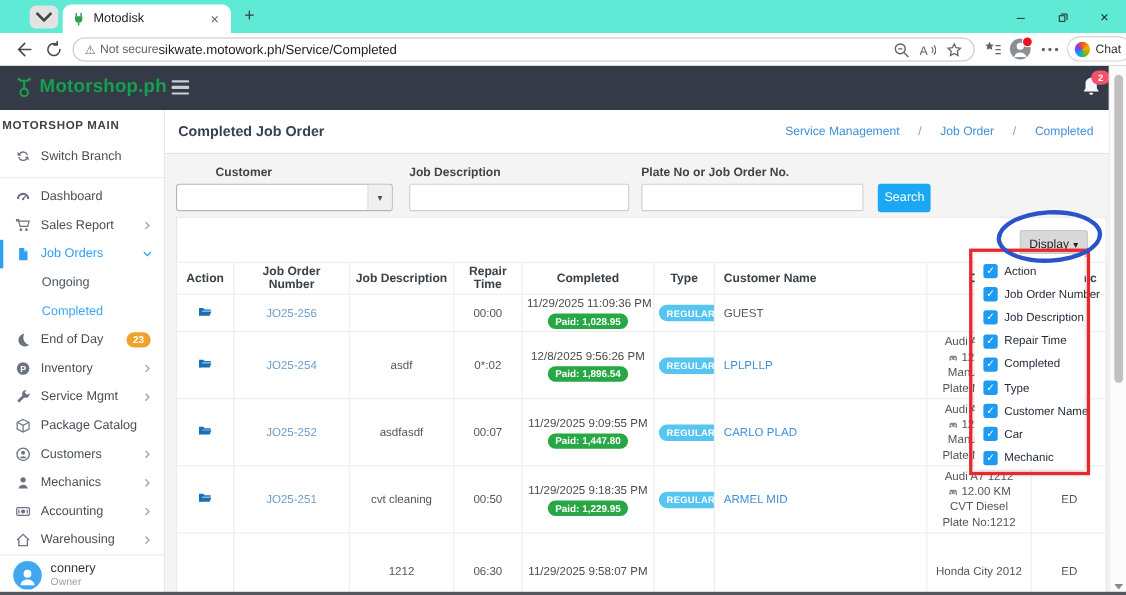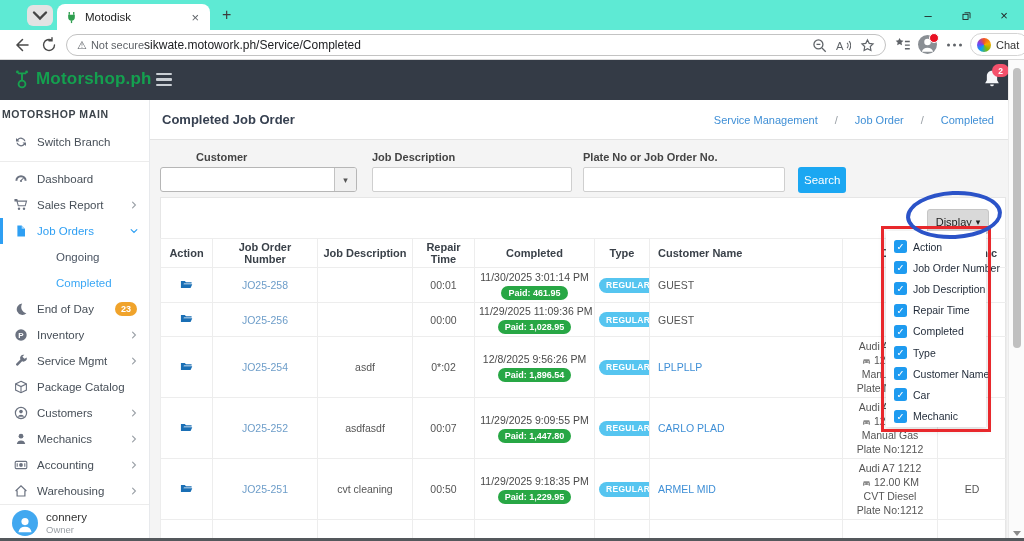--- a/index.html
+++ b/index.html
@@ -45,21 +45,21 @@
     display:flex;flex-direction:column;}
   .sb-section{height:28px;display:flex;align-items:center;padding-left:2px;font-size:10.5px;font-weight:bold;color:#3c434a;letter-spacing:.6px;}
   .sb-item{height:26px;display:flex;align-items:center;padding:0 10px 0 14px;color:#474f58;font-size:11.5px;position:relative;box-sizing:border-box;}
   .sb-item.tall{height:30px;}
   .sb-item .ic{width:14px;height:14px;color:#6b7280;margin-right:9px;flex:none;}
   .sb-item .lbl{flex:1;white-space:nowrap;}
   .sb-item .chev{width:10px;height:10px;color:#9aa0a6;flex:none;}
   .sb-item.active{color:var(--accent-blue);}
   .sb-item.active .ic,.sb-item.active .chev{color:var(--accent-blue);}
   .sb-item.active::before{content:"";position:absolute;left:0;top:0;bottom:0;width:3px;background:var(--accent-blue);}
-  .sb-sub{height:26px;display:flex;align-items:center;padding-left:56px;font-size:11.5px;color:#4b5563;}
+  .sb-sub{height:26px;display:flex;align-items:center;padding-left:38px;font-size:11.5px;color:#4b5563;}
   .sb-sub.active{color:#3aa7f5;}
   .sb-badge{background:var(--badge-orange);color:#fff;font-size:9px;font-weight:bold;border-radius:8px;padding:2px 6px;margin-right:2px;}
   .sb-divider{height:1px;background:#ececec;margin:4px 0;}
   .sb-footer{margin-top:auto;border-top:1px solid #ececec;height:38px;display:flex;align-items:center;padding:0 12px;gap:8px;box-sizing:border-box;}
   .sb-avatar{width:26px;height:26px;border-radius:50%;background:#41a8f0;position:relative;overflow:hidden;flex:none;}
   .sb-avatar svg{position:absolute;left:3px;top:4px;width:20px;height:22px;}
   .sb-uname{font-size:11.5px;color:#333;line-height:13px;}
   .sb-urole{font-size:9.5px;color:#9aa0a6;line-height:11px;}
   
   .main{position:absolute;left:150px;top:100px;width:858px;height:441px;background:#f4f4f4;}
@@ -440,34 +440,20 @@
               <th>Job Description</th>
               <th>Repair Time</th>
               <th>Completed</th>
               <th>Type</th>
               <th class="left">Customer Name</th>
               <th>Car</th>
               <th>Mechanic</th>
             </tr>
           </thead>
         <tbody id="tbody">
-            <tr style="height: 35px;">
-              <td><span class="folder"><svg viewBox="0 0 14 14">
-                    <path d="M1 3.2h4.1l1.4 1.4h6V6H4.2L2.5 10.8H1z" fill="currentColor"></path>
-                    <path d="M2.9 6.7h10.3l-1.8 4.1H1.4z" fill="currentColor"></path>
-                  </svg></span></td>
-              <td><a class="jo-link" href="#">JO25-258</a></td>
-              <td></td>
-              <td>00:01</td>
-              <td><div class="dt">11/30/2025 3:01:14 PM</div><span class="paid">Paid: 461.95</span></td>
-              <td><span class="typ">REGULAR</span></td>
-              <td class="left">GUEST</td>
-              <td></td>
-              <td></td>
-            </tr>
             <tr style="height: 32px;">
               <td><span class="folder"><svg viewBox="0 0 14 14">
                     <path d="M1 3.2h4.1l1.4 1.4h6V6H4.2L2.5 10.8H1z" fill="currentColor"></path>
                     <path d="M2.9 6.7h10.3l-1.8 4.1H1.4z" fill="currentColor"></path>
                   </svg></span></td>
               <td><a class="jo-link" href="#">JO25-256</a></td>
               <td></td>
               <td>00:00</td>
               <td><div class="dt">11/29/2025 11:09:36 PM</div><span class="paid">Paid: 1,028.95</span></td>
               <td><span class="typ">REGULAR</span></td>

